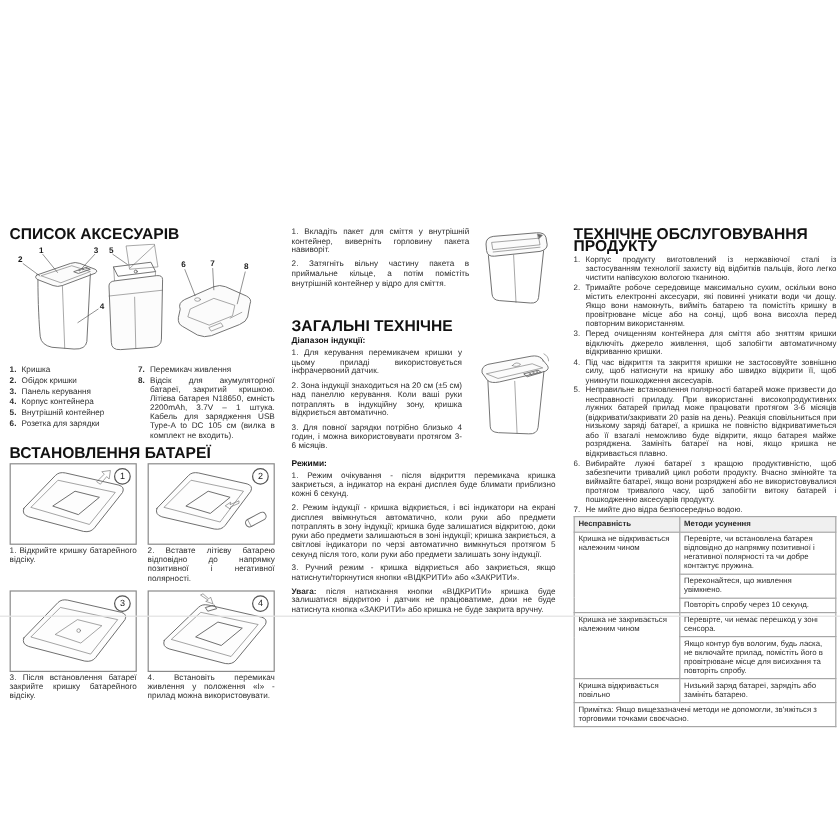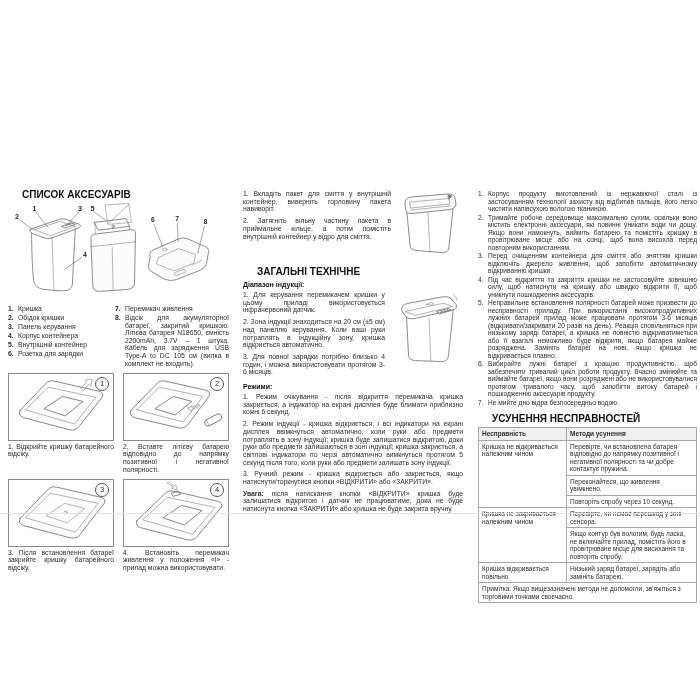--- a/index.html
+++ b/index.html
@@ -2,21 +2,21 @@
 <html><head>
 <meta charset="utf-8">
 <style>
   html,body{margin:0;padding:0;background:#ffffff;}
   .page{position:relative;width:700px;height:700px;background:#fff;overflow:hidden;
         font-family:"Liberation Sans",sans-serif;color:#2d2d2d;}
   .col{position:absolute;top:190px;}
   .col-left{left:8px;width:221px;}
   .col-mid{left:243px;width:220px;}
   .col-right{left:478px;width:219px;}
-  .sec-title{font-size:10px;line-height:10px;font-weight:bold;color:#111;margin:0 0 3px 14px;}
+  .sec-title{font-size:13px;line-height:10px;font-weight:bold;color:#111;margin:0 0 3px 0;}
   .sub-title{font-size:7px;line-height:9px;font-weight:bold;color:#111;margin:2px 0 2px 0;}
   .txt{font-size:6.8px;line-height:7.7px;text-align:justify;margin:0 0 4px 0;}
   .mt{margin-top:4px;}
   .mt2{margin-top:8px;}
   
   .acc-lists{display:flex;gap:7px;margin:2px 0 4px 0;}
   .acc-col1{width:100px;}
   .acc-col2{width:114px;}
   .acc-item{display:flex;font-size:6.8px;line-height:7.6px;margin-bottom:1.5px;}
   .acc-item .num{font-weight:bold;width:10px;flex:none;}
@@ -139,20 +139,21 @@
             <span class="num">7.</span>
             <span class="itxt">Перемикач живлення</span>
           </div>
         <div class="acc-item">
             <span class="num">8.</span>
             <span class="itxt">Відсік для акумуляторної батареї, закритий кришкою. Літієва батарея N18650, ємність 2200mAh, 3.7V – 1 штука. Кабель для зарядження USB Type-A to DC 105 см (вилка в комплект не входить).</span>
           </div>
       </div>
     </div>
 
+    <div class="sec-title">ВСТАНОВЛЕННЯ БАТАРЕЇ</div>
     <div class="steps-grid">
 
       <div class="step">
         <div class="step-box">
           <svg width="104" height="64" viewBox="0 0 101 63">
             <g class="lineart">
               <path d="M10,36 L36,9 Q39,6 44,7 L88,17 Q93,18.5 91,23 L68,52 Q65,56 59,55 L14,43 Q8,41 10,36 Z" fill="#fdfdfd"></path>
               <path class="thin" d="M16,35 L38,13 L85,23 L64,49 Z"></path>
               <path d="M34,34 L52,22 L72,27 L55,41 Z"></path>
               <path class="thin" d="M70,14 L76,8 L74,6 L81,5 L80,12 L78,10 L73,16 Z"></path>
@@ -258,20 +259,21 @@
 
     <div class="sub-title">Режими:</div>
     <p class="txt">1. Режим очікування - після відкриття перемикача кришка закриється, а індикатор на екрані дисплея буде блимати приблизно кожні 6 секунд.</p>
     <p class="txt">2. Режим індукції - кришка відкриється, і всі індикатори на екрані дисплея ввімкнуться автоматично, коли руки або предмети потраплять в зону індукції; кришка буде залишатися відкритою, доки руки або предмети залишаються в зоні індукції; кришка закриється, а світлові індикатори по черзі автоматично вимкнуться протягом 5 секунд після того, коли руки або предмети залишать зону індукції.</p>
     <p class="txt">3. Ручний режим - кришка відкриється або закриється, якщо натиснути/торкнутися кнопки «ВІДКРИТИ» або «ЗАКРИТИ».</p>
 
     <p class="txt mt"><b>Увага:</b><span> після натискання кнопки «ВІДКРИТИ» кришка буде залишатися відкритою і датчик не працюватиме, доки не буде натиснута кнопка «ЗАКРИТИ» або кришка не буде закрита вручну.</span></p>
   </div>
 
   <div class="col col-right">
+    <div class="sec-title">ТЕХНІЧНЕ ОБСЛУГОВУВАННЯ ПРОДУКТУ</div>
 
     <div>
       <div class="m-item">
           <span class="num">1.</span>
           <span class="itxt">Корпус продукту виготовлений із нержавіючої сталі із застосуванням технології захисту від відбитків пальців, його легко чистити напівсухою вологою тканиною.</span>
         </div>
       <div class="m-item">
           <span class="num">2.</span>
           <span class="itxt">Тримайте робоче середовище максимально сухим, оскільки воно містить електронні аксесуари, які повинні уникати води чи дощу. Якщо вони намокнуть, вийміть батарею та помістіть кришку в провітрюване місце або на сонці, щоб вона висохла перед повторним використанням.</span>
         </div>
@@ -290,21 +292,20 @@
       <div class="m-item">
           <span class="num">6.</span>
           <span class="itxt">Вибирайте лужні батареї з кращою продуктивністю, щоб забезпечити тривалий цикл роботи продукту. Вчасно змінюйте та виймайте батареї, якщо вони розряджені або не використовувалися протягом тривалого часу, щоб запобігти витоку батарей і пошкодженню аксесуарів продукту.</span>
         </div>
       <div class="m-item">
           <span class="num">7.</span>
           <span class="itxt">Не мийте дно відра безпосередньо водою.</span>
         </div>
     </div>
 
-    <div class="sec-title mt2">УСУНЕННЯ НЕСПРАВНОСТЕЙ</div>
 
     <table class="ts">
       <colgroup>
           <col class="c1">
           <col>
         </colgroup>
       <thead>
         <tr>
           <th>Несправність</th>
           <th>Методи усунення</th>

